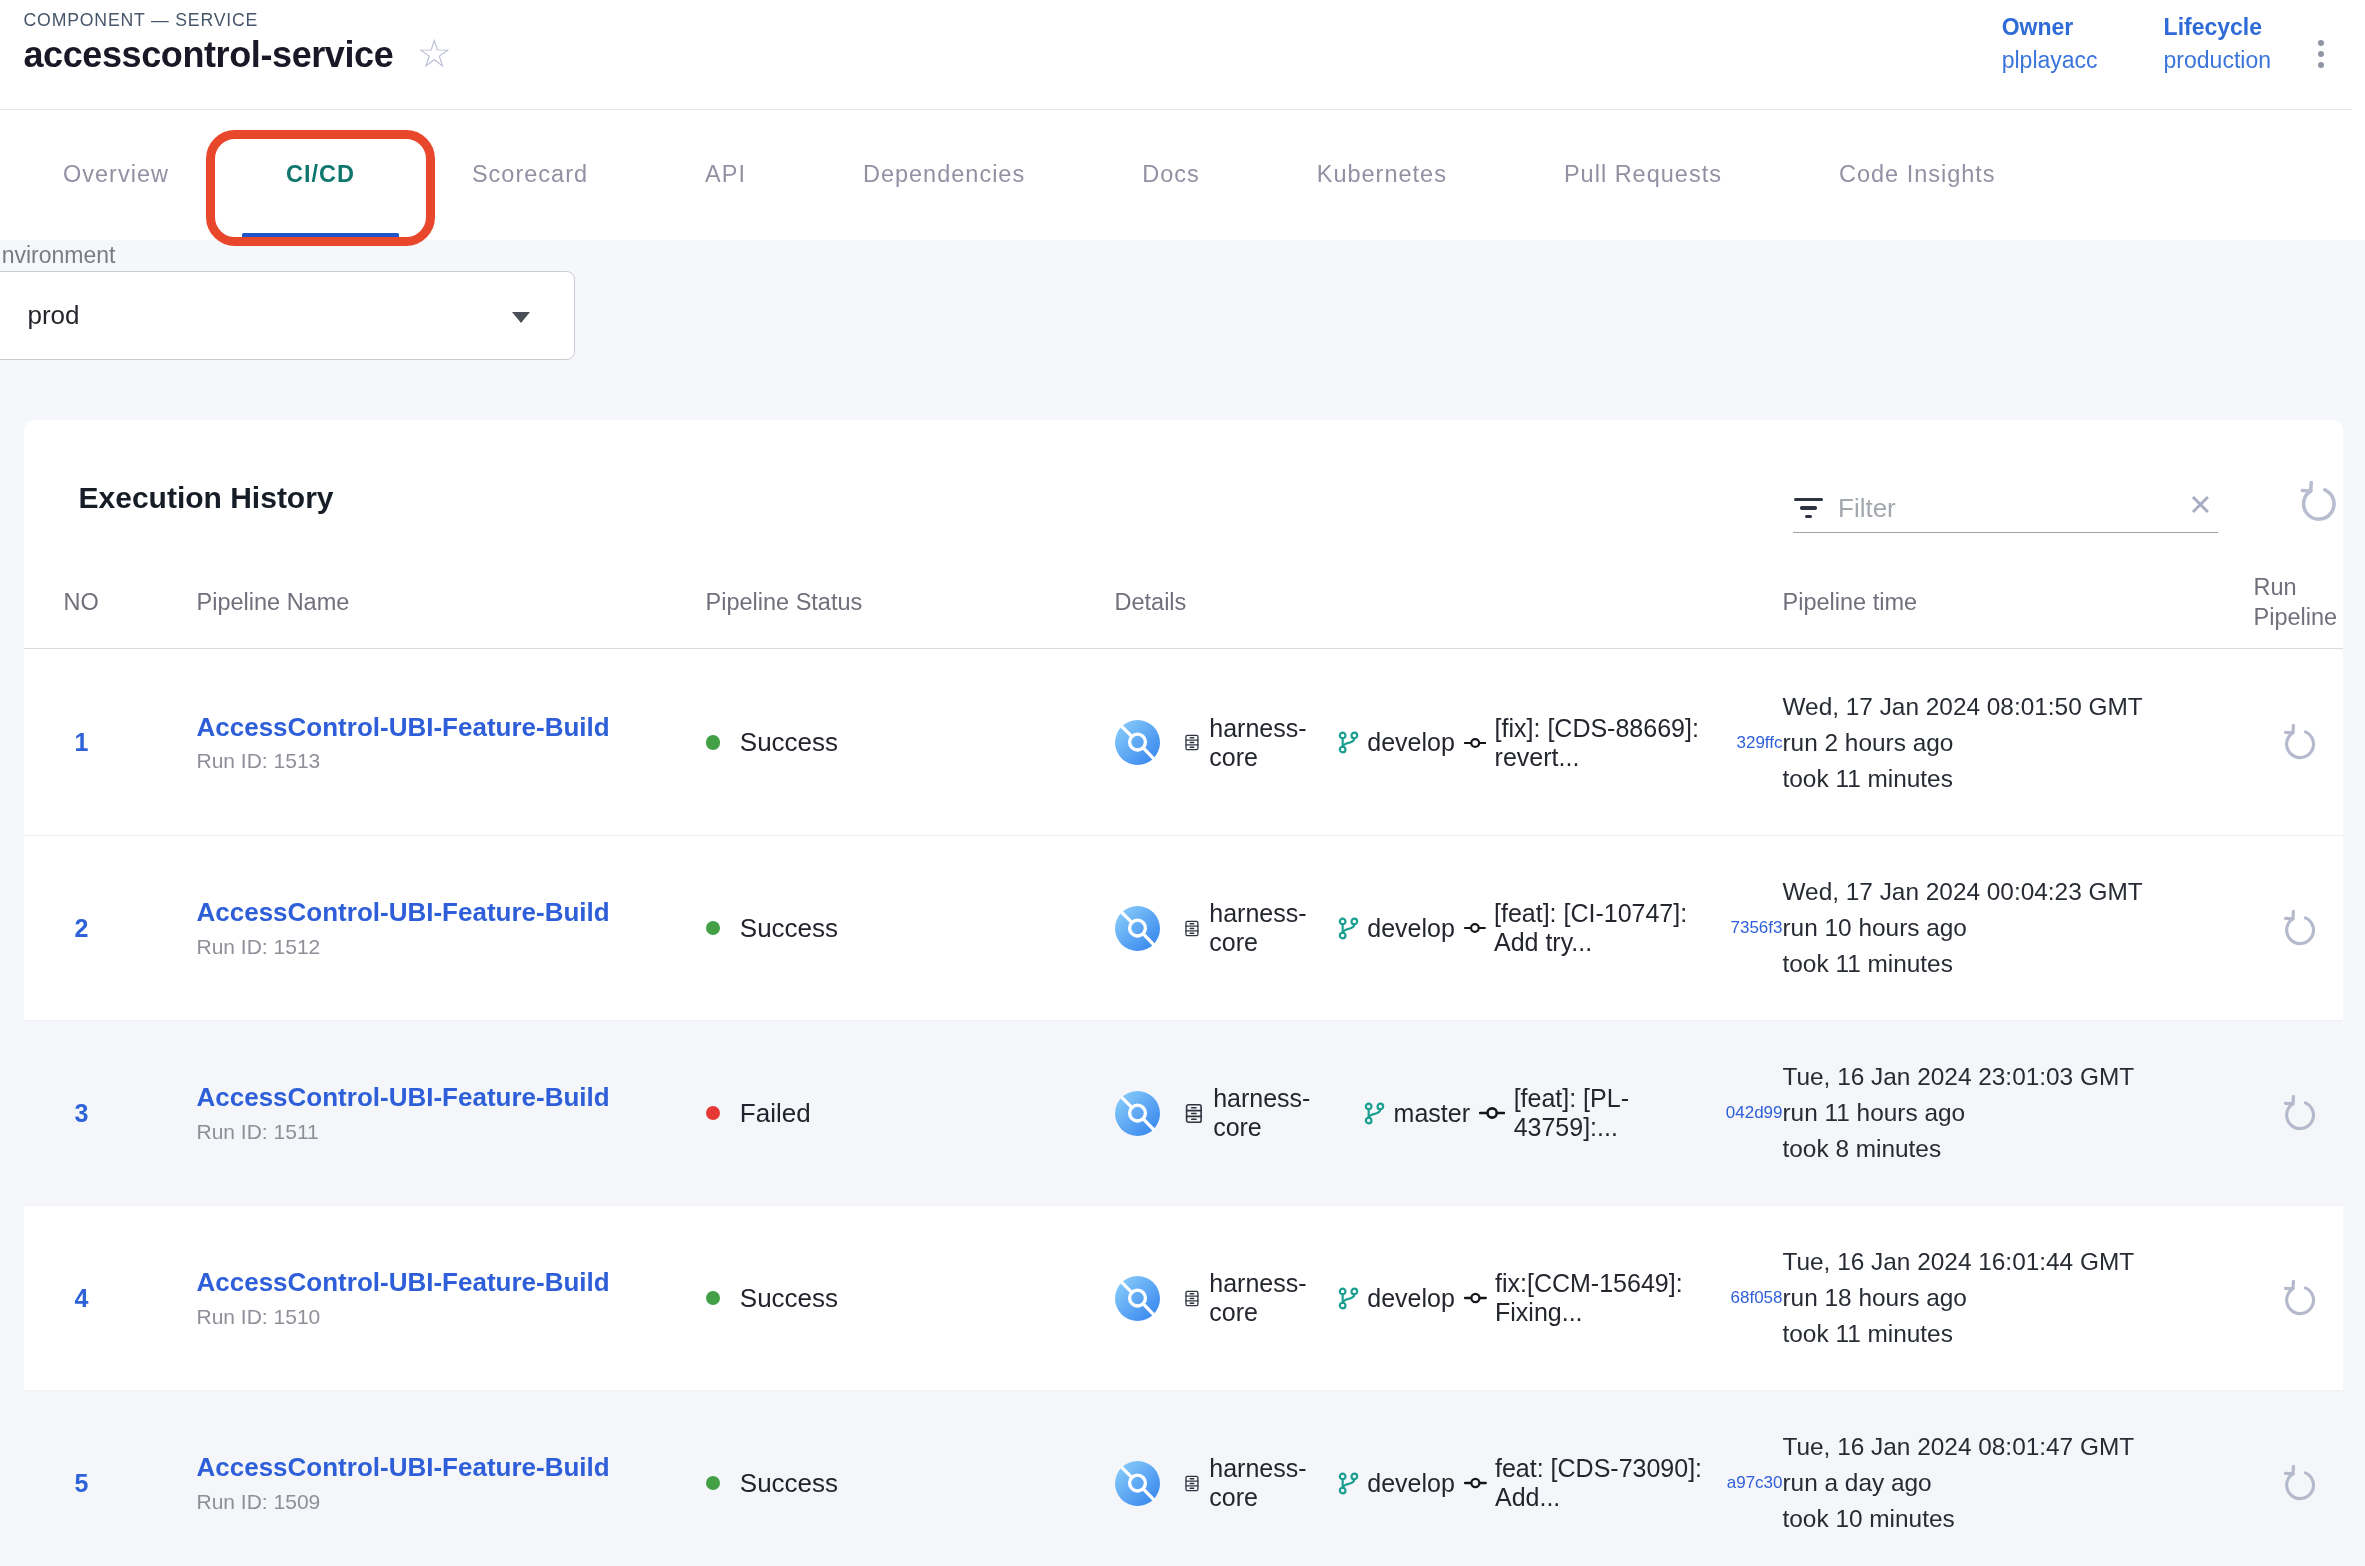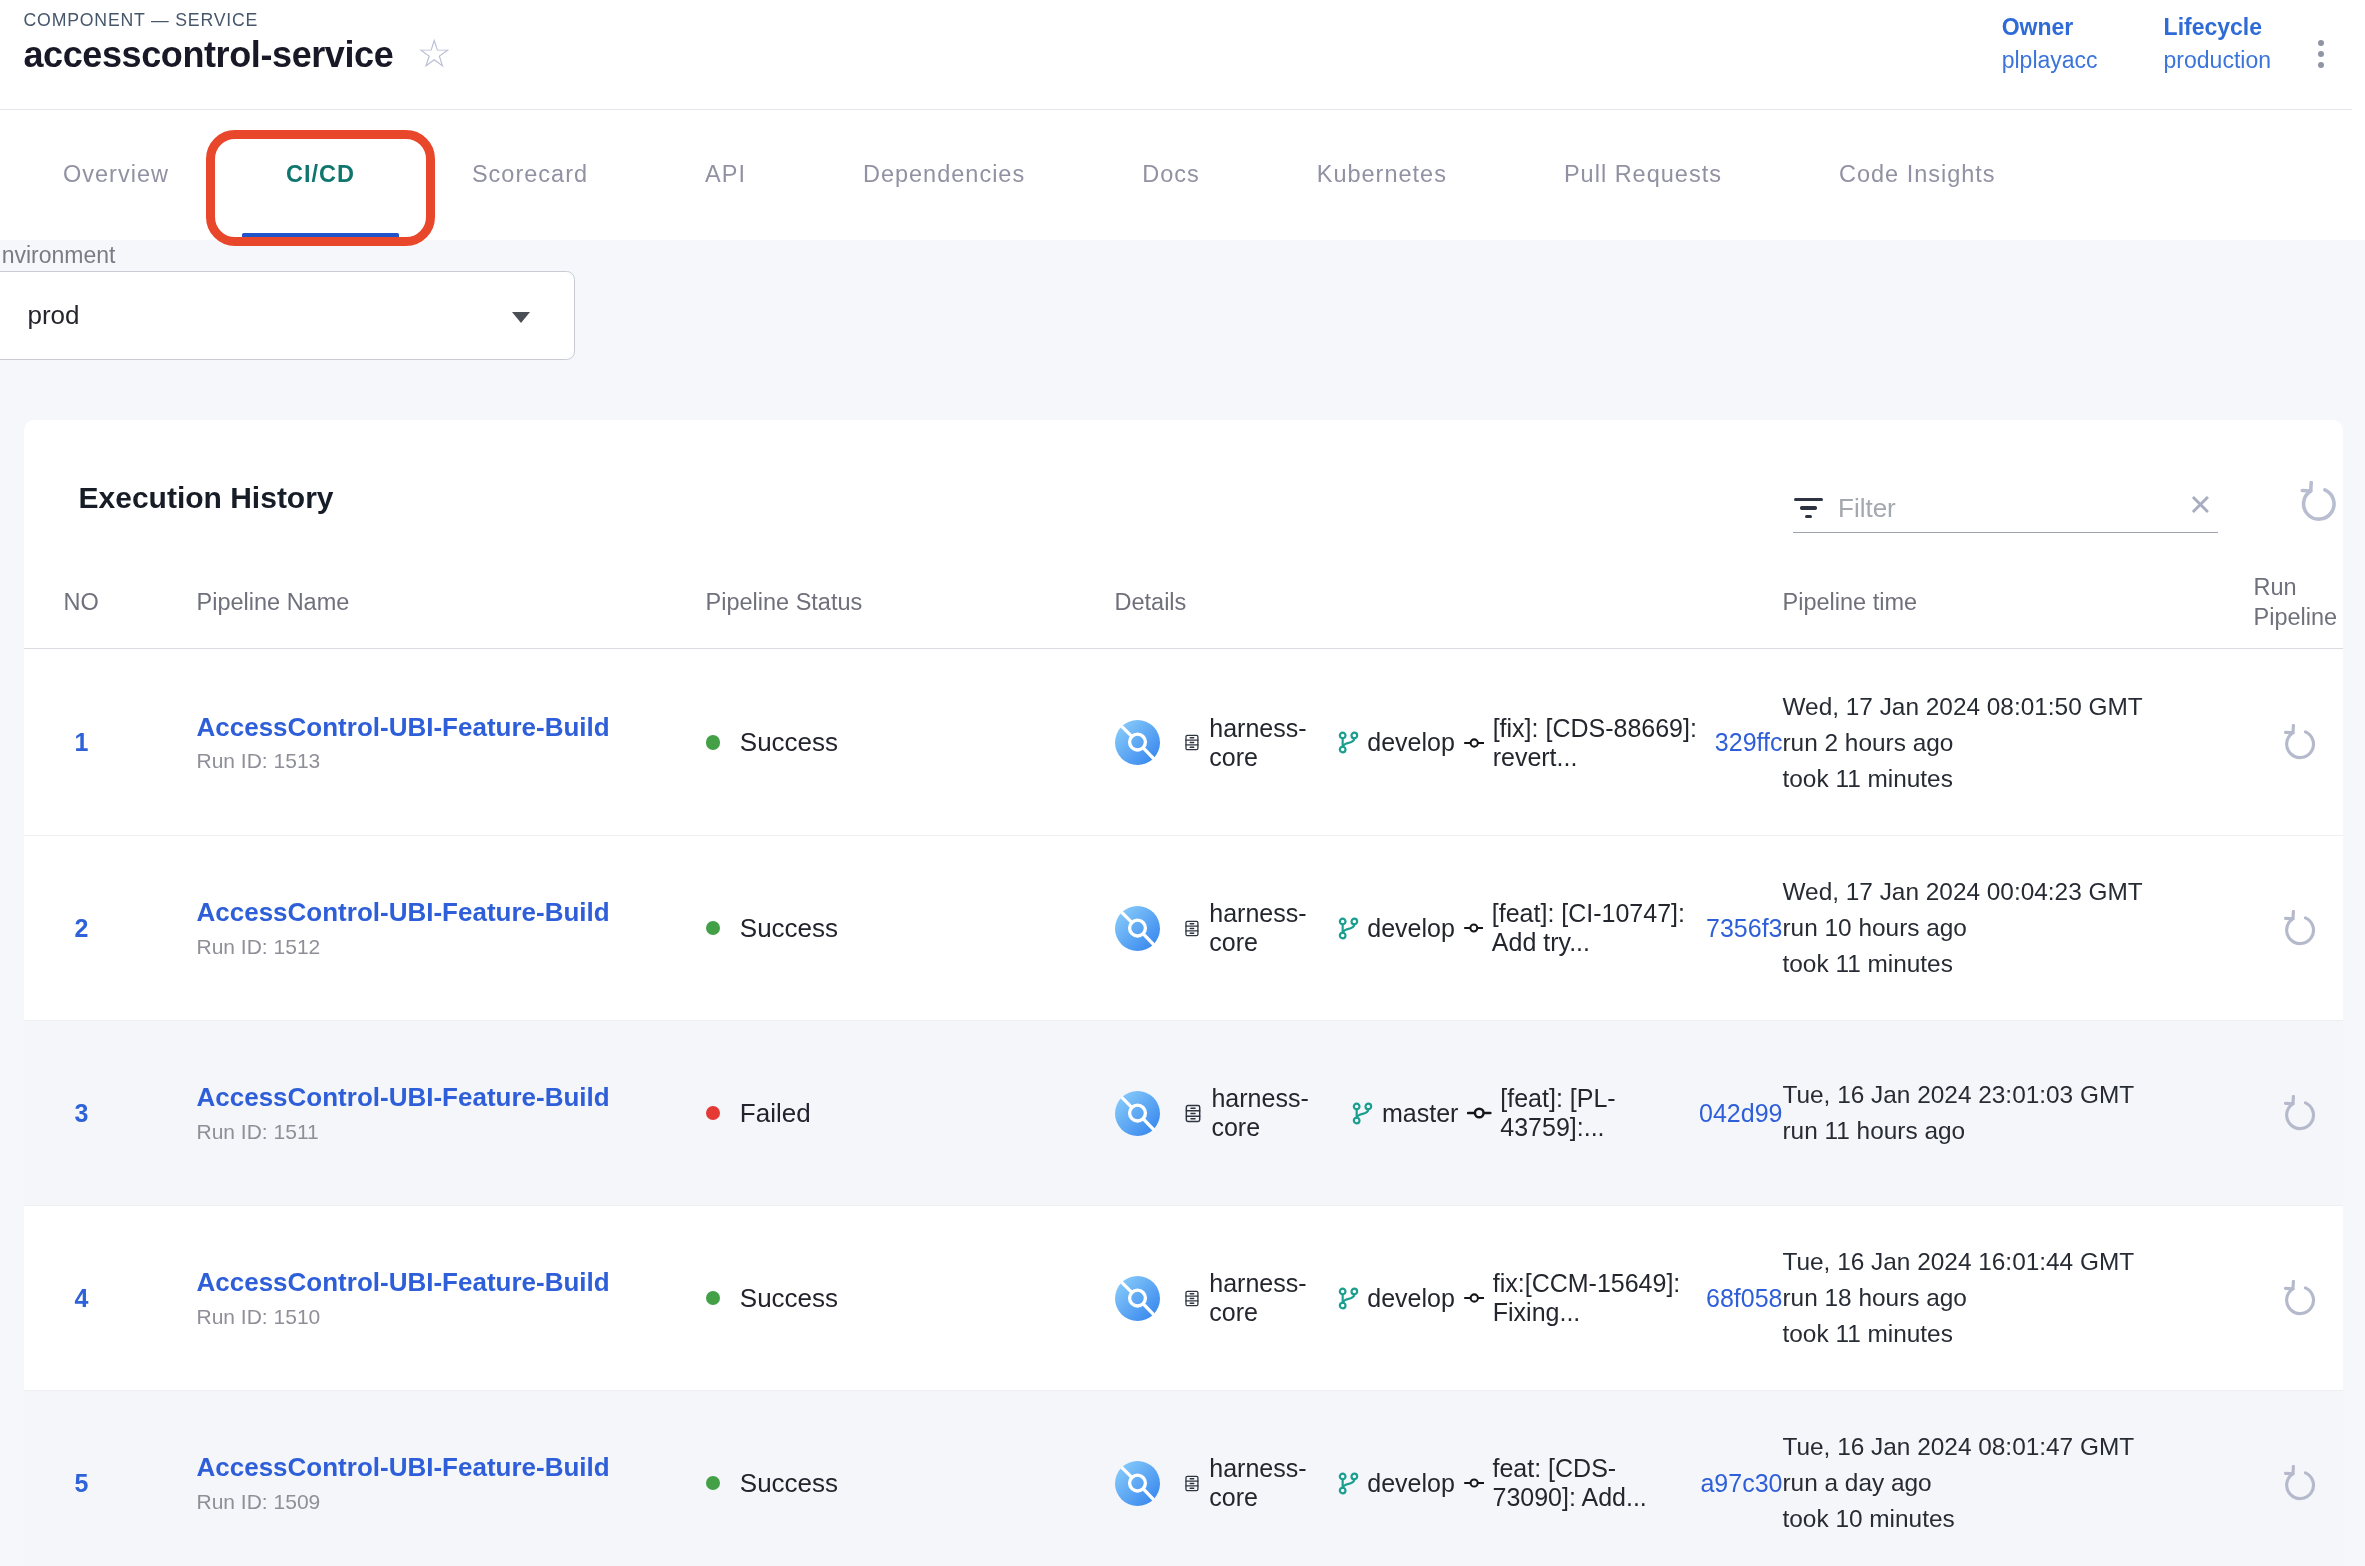--- a/index.html
+++ b/index.html
@@ -58,21 +58,21 @@
   .cell-name { display:flex; flex-direction:column; gap:6.7px; }
   .pipe-link { font-size:26px; font-weight:600; color:#2e5fd9; text-decoration:none; cursor:pointer; }
   .run-id { font-size:21px; color:#8f8f99; }
   .cell-status { display:flex; align-items:center; gap:20px; }
   .status-dot { width:14.3px; height:14.3px; border-radius:50%; }
   .status-text { font-size:26px; color:#23232d; }
   .cell-details { display:flex; align-items:center; gap:23.5px; }
   .detail-lines { display:flex; flex-direction:row; gap:9px; }
   .d-line { display:flex; align-items:center; gap:8.4px; font-size:25px; color:#24262e; }
   .d-line .branch-wrap { display:flex; align-items:center; gap:6.7px; margin-left:13.5px; }
-  .hash-link { color:#2e5fd9; text-decoration:none; cursor:pointer; margin-left:5px; font-size:25px; }
+  .hash-link { color:#2e5fd9; text-decoration:none; cursor:pointer; margin-left:5px; font-size:17px; }
   .cell-time { font-size:24.4px; color:#272b33; line-height:36px; }
   .cell-run { display:flex; justify-content:center; }
   .rerun-btn { width:37px; height:37px; color:#b5b9cc; background:none; border:none; cursor:pointer; padding:0; }
 
   svg { display:block; width:100%; height:100%; }
 </style>
 </head>
 <body>
 
 <svg width="0" height="0" style="position:absolute" viewBox="0 0 2814 1864">
@@ -361,20 +361,21 @@
                 </svg>
           </span>
           <span>[feat]: [PL-43759]:...</span>
           <a class="hash-link">042d99</a>
         </span>
       </span>
     </div>
     <div class="cell-time">
       <div>Tue, 16 Jan 2024 23:01:03 GMT</div>
       <div>run 11 hours ago</div>
+      <div>took 8 minutes</div>
     </div>
     <div class="cell-run">
       <button class="rerun-btn">
         <svg viewBox="0 0 40 40">
               <use href="#rerun-glyph"></use>
             </svg>
       </button>
     </div>
   </div>
 

